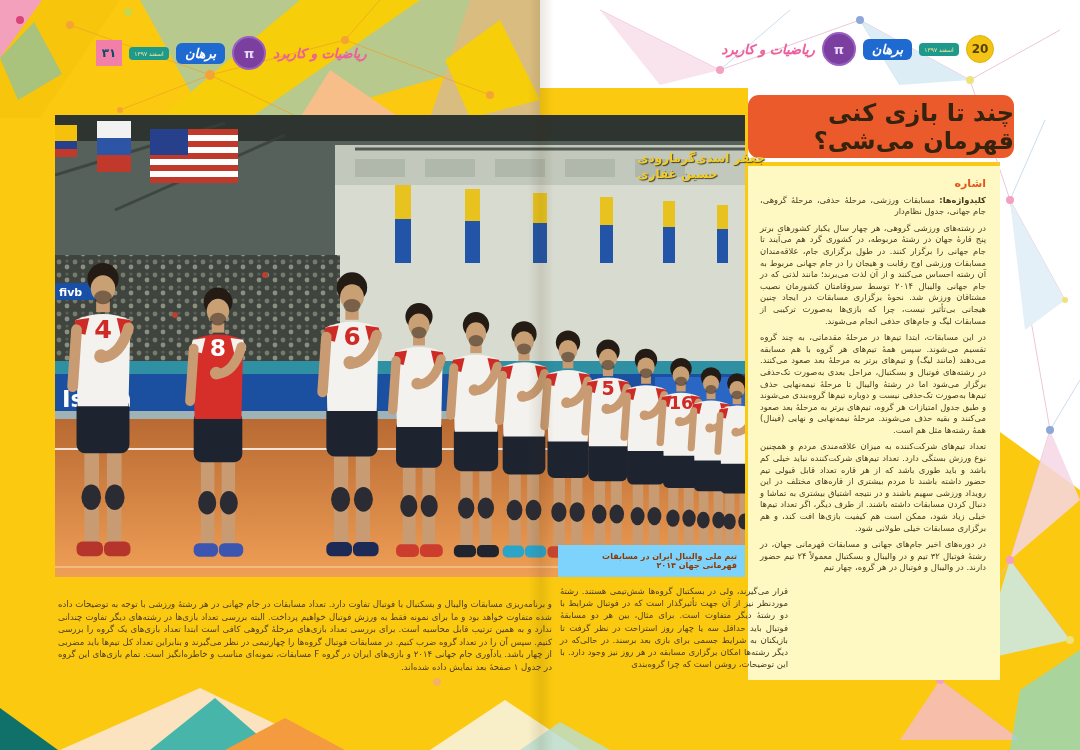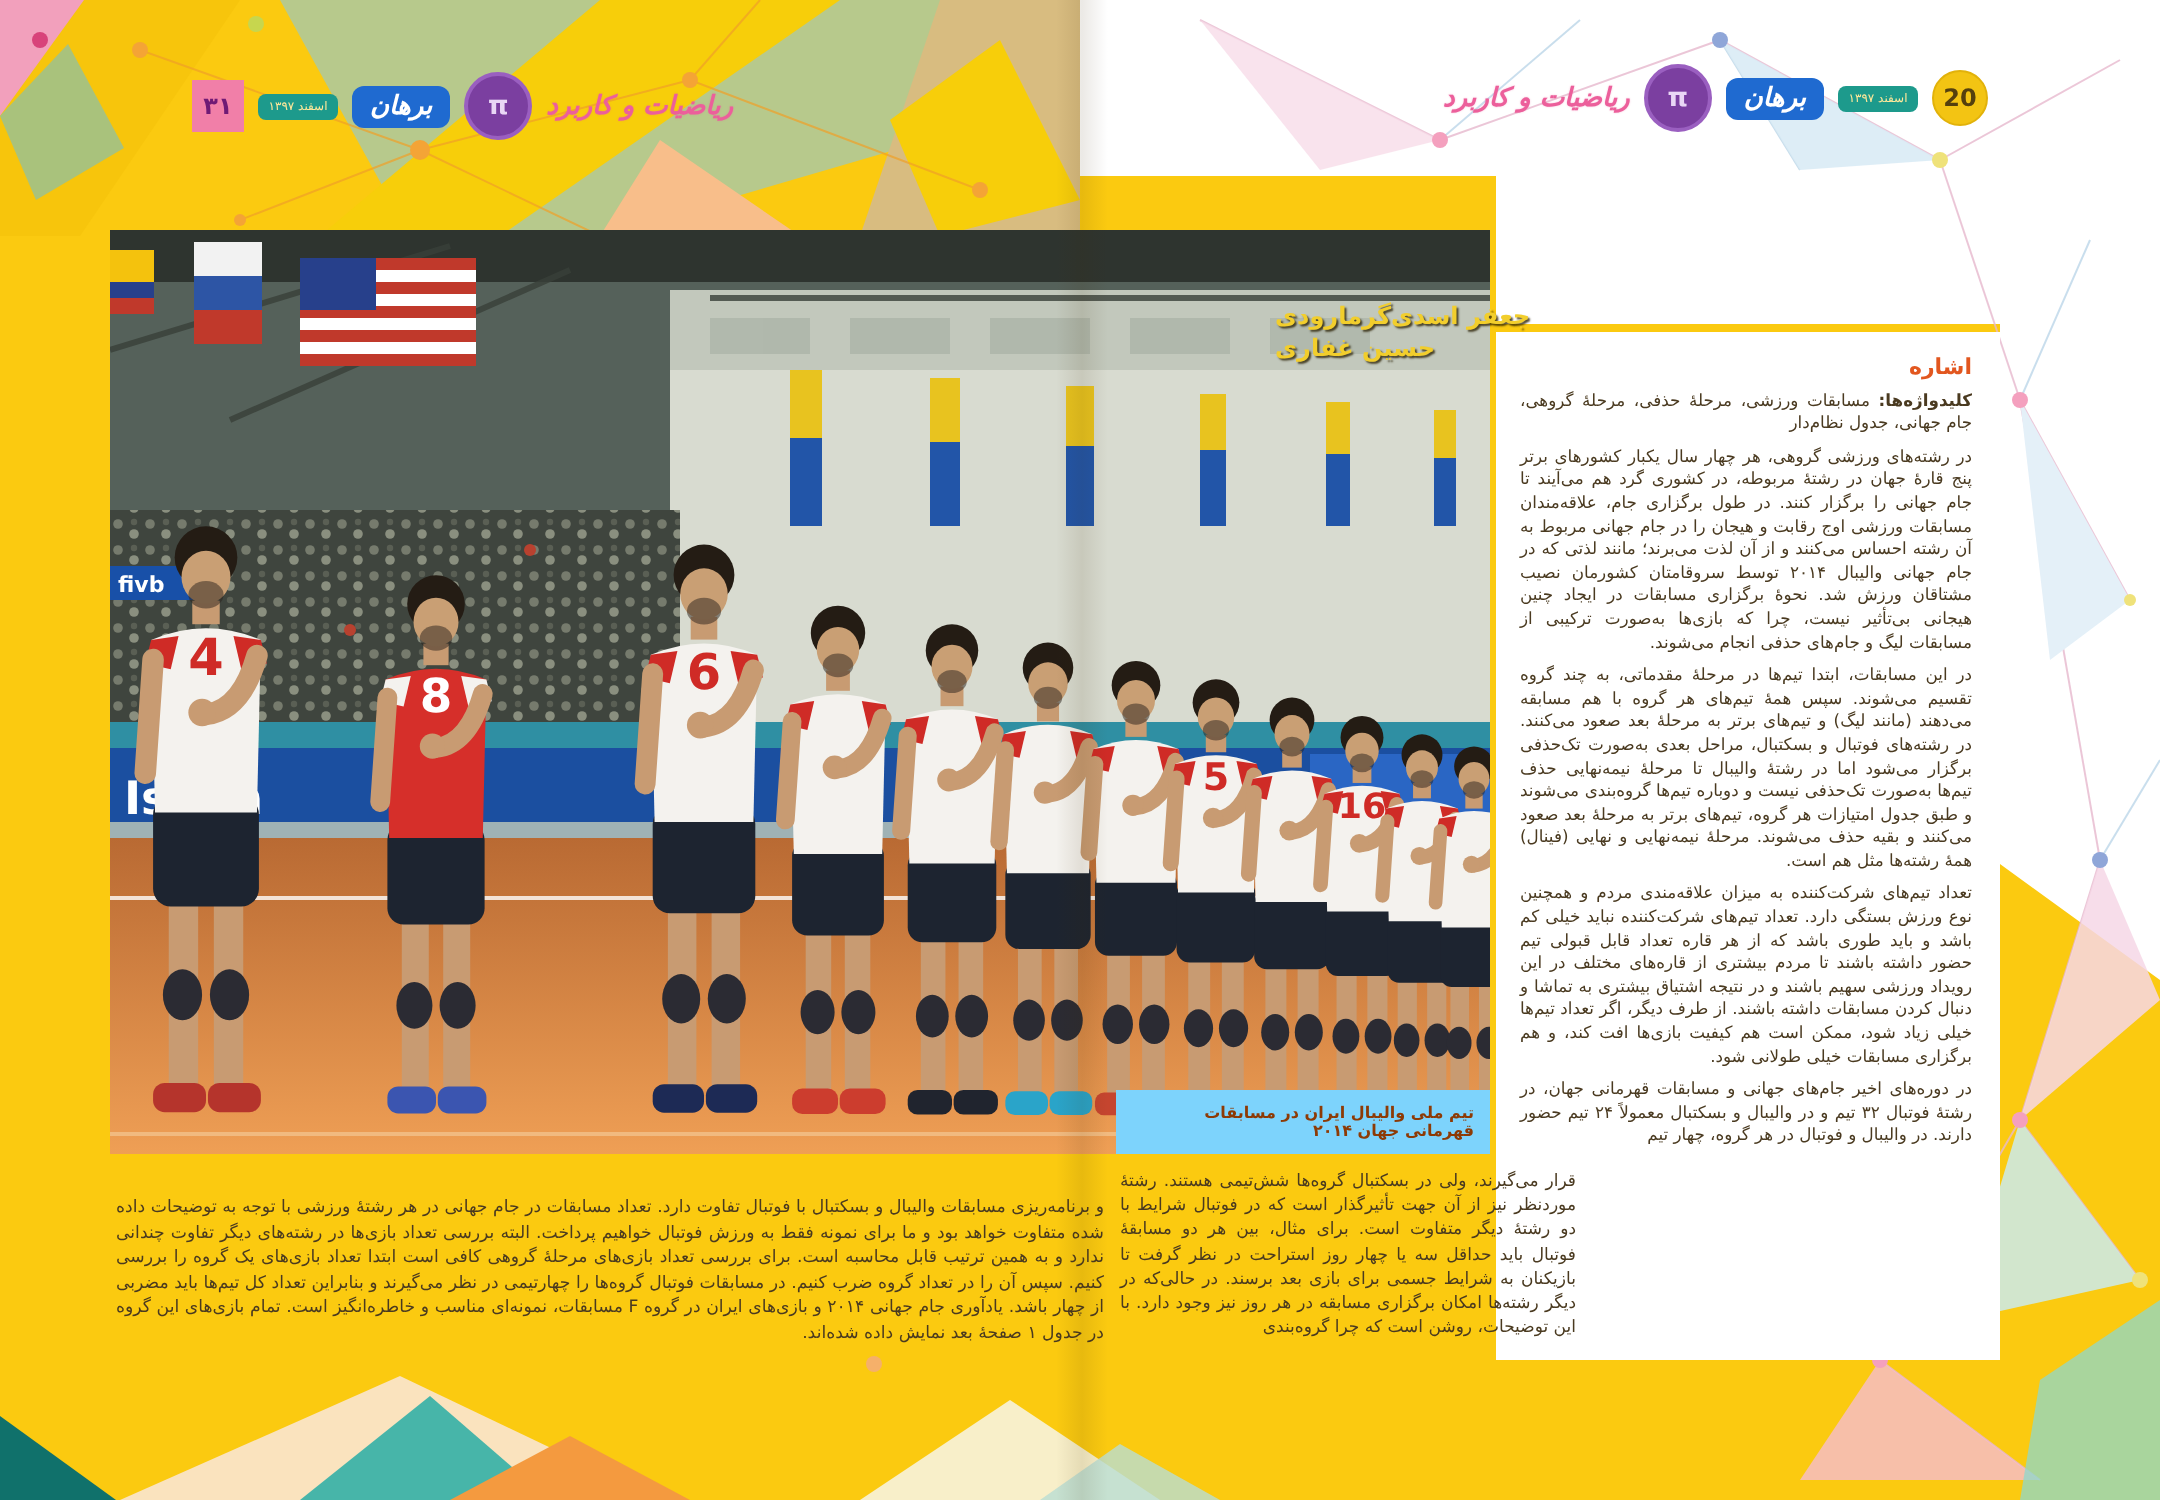--- a/index.html
+++ b/index.html
@@ -5,37 +5,37 @@
   html,body{margin:0;padding:0;background:#888;}
   .spread{position:relative;width:1080px;height:750px;overflow:hidden;
     background:#fbca10;font-family:"DejaVu Sans",sans-serif;}
   .abs{position:absolute;}
   svg{display:block;}
   
   .hdr{display:flex;align-items:center;gap:7px;}
   .badge-circle{width:26px;height:26px;border-radius:50%;display:flex;align-items:center;justify-content:center;
     font-weight:bold;font-size:12px;}
   .badge-yellow{background:#f3c413;color:#54400e;border:1px solid #e2b20a;}
-  .badge-pink{background:#f17fa8;color:#701a75;border-radius:0;}
+  .badge-pink{background:#f17fa8;color:#0c4a6e;border-radius:0;}
   .info-box{background:#1d9a8c;color:#ffe89a;font-size:6px;line-height:7px;padding:3px 5px;border-radius:4px;
     text-align:center;direction:rtl;min-width:30px;}
   .logo-box{background:#1f6ad0;color:#fff;border-radius:6px;padding:3px 9px;font-size:13px;font-weight:bold;
     font-style:italic;direction:rtl;}
   .math-circle{width:30px;height:30px;border-radius:50%;background:#7b3fa0;border:2px solid #9a5fc0;
     color:#e9d7f5;display:flex;align-items:center;justify-content:center;font-size:13px;font-weight:bold;}
   .section-script{color:#ec5f9b;font-size:13px;font-weight:bold;font-style:italic;direction:rtl;
     text-shadow:0 0 1px rgba(236,95,155,.4);}
   
   .headline-box{left:748px;top:95px;width:266px;height:63px;background:#eb5a2b;border-radius:11px;
     display:flex;align-items:center;justify-content:center;}
   .headline-text{direction:rtl;color:#33230f;font-weight:bold;font-size:24px;letter-spacing:-0.5px;}
   
   .col{direction:rtl;text-align:justify;color:#4a3a20;}
   .col p{margin:0 0 5px 0;}
-  .ycol{left:748px;top:166px;width:252px;height:514px;background:#ffffff;padding:12px 14px 0 12px;
+  .ycol{left:748px;top:166px;width:252px;height:514px;background:#fef9c3;padding:12px 14px 0 12px;
     box-sizing:border-box;overflow:hidden;font-size:8.4px;line-height:11.6px;}
   .intro-label{color:#e2571f;font-weight:bold;font-size:11px;margin:0 0 3px 0;}
   .intro-par{font-weight:bold;color:#3e2f16;margin-bottom:9px !important;}
   .kw{font-weight:bold;}
   .midcol{left:560px;top:585px;width:228px;font-size:8.5px;line-height:12.2px;}
   .botcol{left:58px;top:598px;width:494px;font-size:8.6px;line-height:12.6px;}
   
   .photo{left:55px;top:115px;width:690px;height:462px;overflow:hidden;}
   .credits{right:315px;top:150px;direction:rtl;text-align:left;color:#f2ce2c;font-size:12px;font-weight:bold;
     line-height:16px;text-shadow:1px 1px 1px rgba(40,30,0,.8);white-space:nowrap;}
@@ -143,20 +143,23 @@
   </div>
 
   <div class="hdr abs" style="left:96px;top:36px">
     <span class="badge-circle badge-pink">۳۱</span>
     <span class="info-box">اسفند ۱۳۹۷</span>
     <span class="logo-box">برهان</span>
     <span class="math-circle">π</span>
     <span class="section-script">ریاضیات و کاربرد</span>
   </div>
 
+  <div class="headline-box abs">
+    <span class="headline-text">چند تا بازی کنی قهرمان می‌شی؟</span>
+  </div>
 
   <div class="photo abs">
     <svg width="690" height="462" viewBox="0 0 690 462">
       <defs>
         <linearGradient id="floorg" x1="0" y1="0" x2="0" y2="1">
           <stop offset="0" stop-color="#b96a33"></stop>
             <stop offset="1" stop-color="#ef9f55"></stop>
         </linearGradient>
         <pattern id="crowdp" width="16" height="13" patternUnits="userSpaceOnUse">
           <rect width="16" height="13" fill="#3f453e"></rect>

